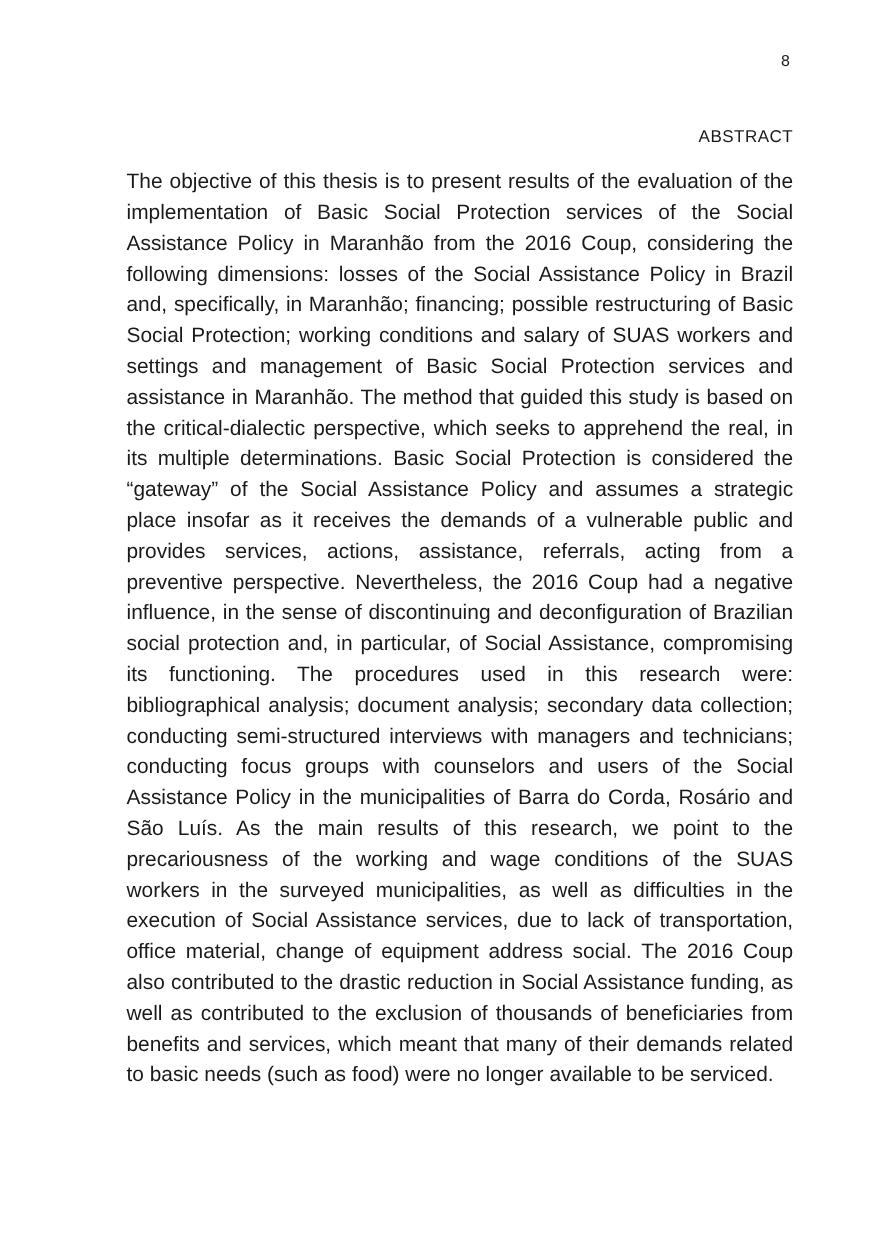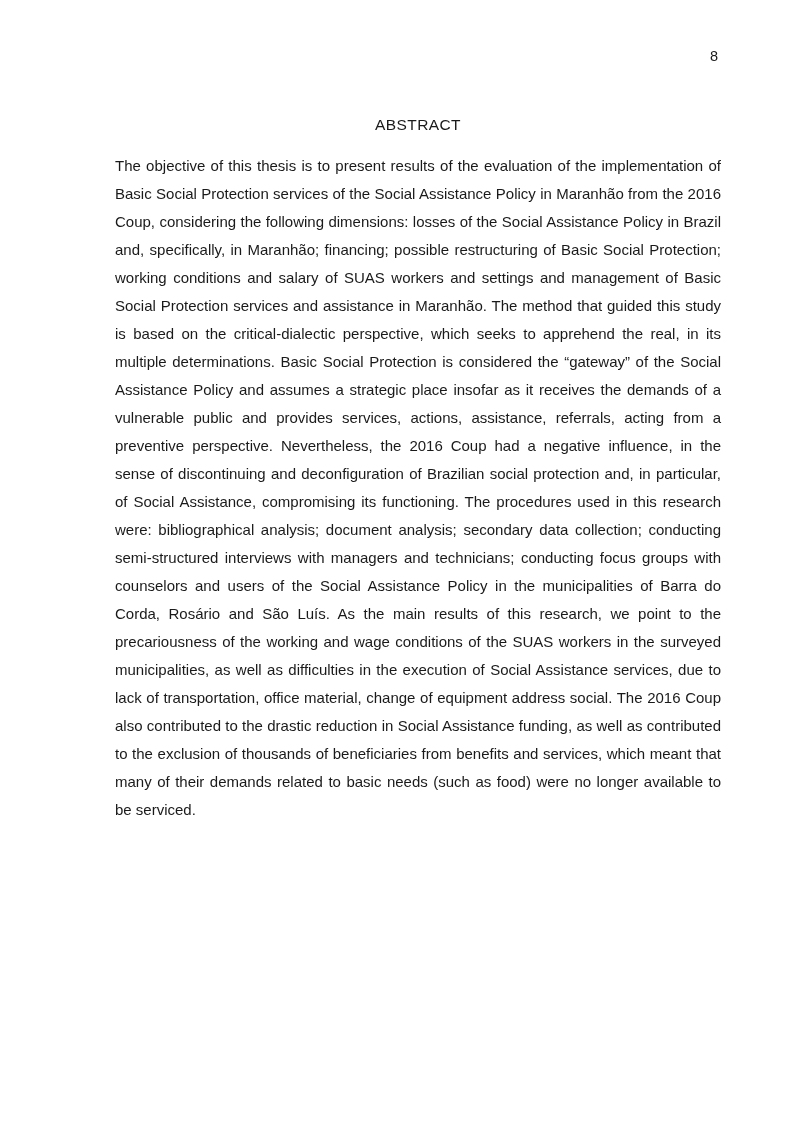--- a/index.html
+++ b/index.html
@@ -21,32 +21,32 @@
     top: 48px;
     left: 710px;
     font-size: 14.5px;
     color: #1a1a1a;
   }
   .title {
     position: absolute;
     top: 116px;
     left: 115px;
     width: 606px;
-    text-align: center;
+    text-align: right;
     font-size: 15.5px;
     letter-spacing: 0.4px;
     color: #1a1a1a;
   }
   .abstract-body {
     position: absolute;
     top: 152px;
     left: 115px;
     width: 606px;
     margin: 0;
-    font-size: 15px;
+    font-size: 19px;
     line-height: 28px;
     text-align: justify;
     color: #1a1a1a;
   }
   .keywords {
     position: absolute;
     top: 896px;
     left: 115px;
     width: 606px;
     margin: 0;

